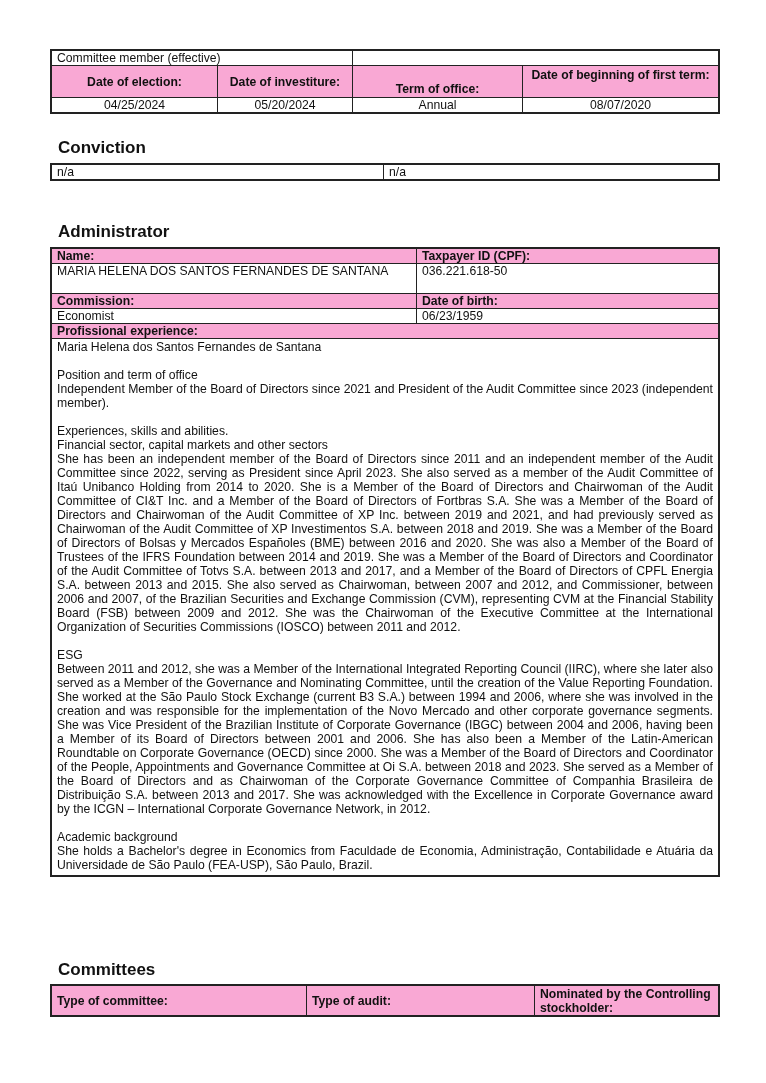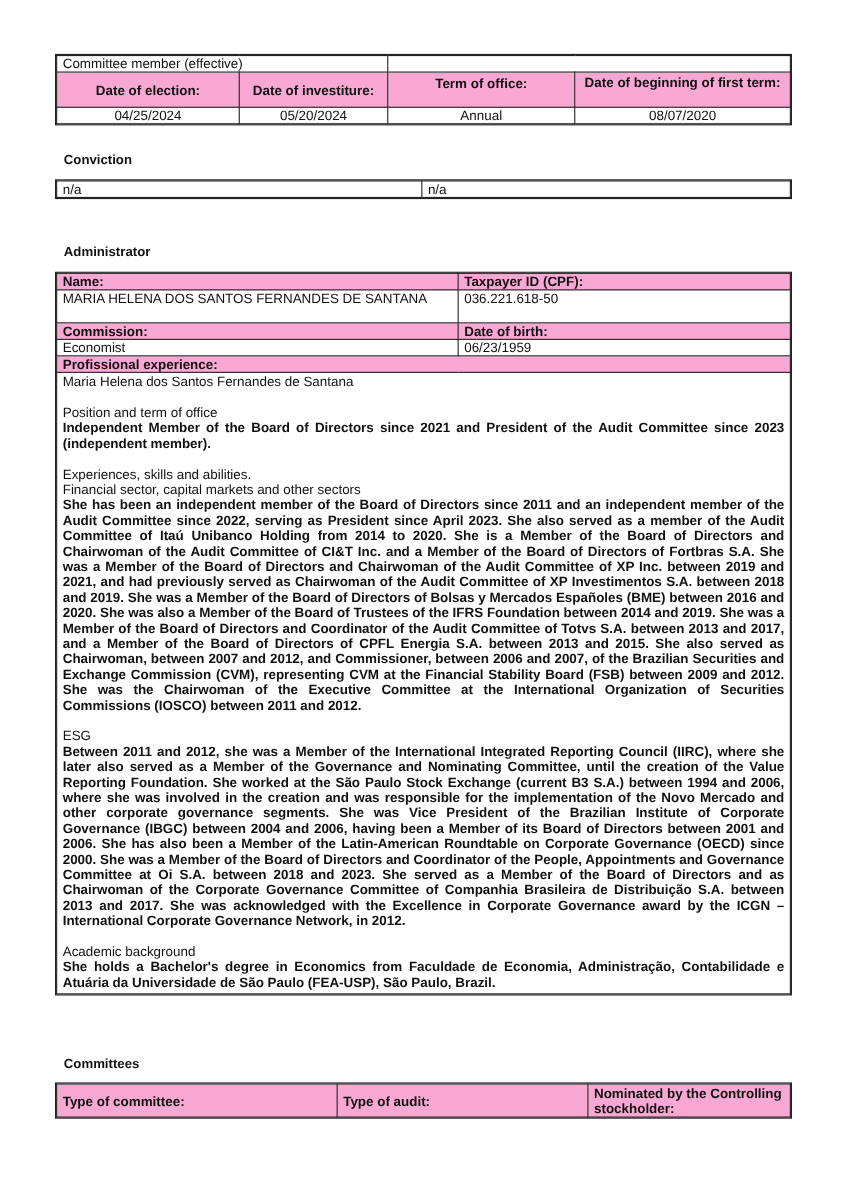--- a/index.html
+++ b/index.html
@@ -3,43 +3,43 @@
 <meta charset="utf-8">
 <style>
   html, body { margin:0; padding:0; background:#ffffff; }
   body { width:766px; height:1083px; position:relative; overflow:hidden;
          font-family:"Liberation Sans", sans-serif; color:#111; font-size:12.2px; }
   table { border-collapse:collapse; position:absolute; left:51px; width:667px; table-layout:fixed; }
   td { border:1px solid #222; padding:0 5px; vertical-align:top; line-height:14px; }
   .outer { outline:1.5px solid #222; }
   .hdr { background:#f9a8d4; font-weight:bold; }
   .c { text-align:center; }
-  .sec { position:absolute; left:58px; font-weight:bold; font-size:12px; }
-  .para { text-align:justify;font-weight:bold; }
+  .sec { position:absolute; left:58px; font-weight:bold; font-size:17px; }
+  .para { text-align:justify; }
   .blank { height:14px; }
 </style>
 </head>
 <body>
 
 <table class="outer" style="top:50px;">
   <colgroup>
       <col style="width:166px">
       <col style="width:135px">
       <col style="width:170px">
       <col style="width:196px">
     </colgroup>
   <tbody>
       <tr style="height:15px;">
     <td colspan="2">Committee member (effective)</td>
     <td colspan="2"></td>
   </tr>
   <tr class="hdr" style="height:32px;">
     <td class="c" style="vertical-align:middle;">Date of election:</td>
     <td class="c" style="vertical-align:middle;">Date of investiture:</td>
-    <td class="c" style="padding-top:3px;">Term of office:</td>
+    <td class="c" style="padding-top:16px;">Term of office:</td>
     <td class="c" style="padding-top:2px;">Date of beginning of first term:</td>
   </tr>
   <tr style="height:15px;">
     <td class="c">04/25/2024</td>
     <td class="c">05/20/2024</td>
     <td class="c">Annual</td>
     <td class="c">08/07/2020</td>
   </tr>
 </tbody>
   </table>

